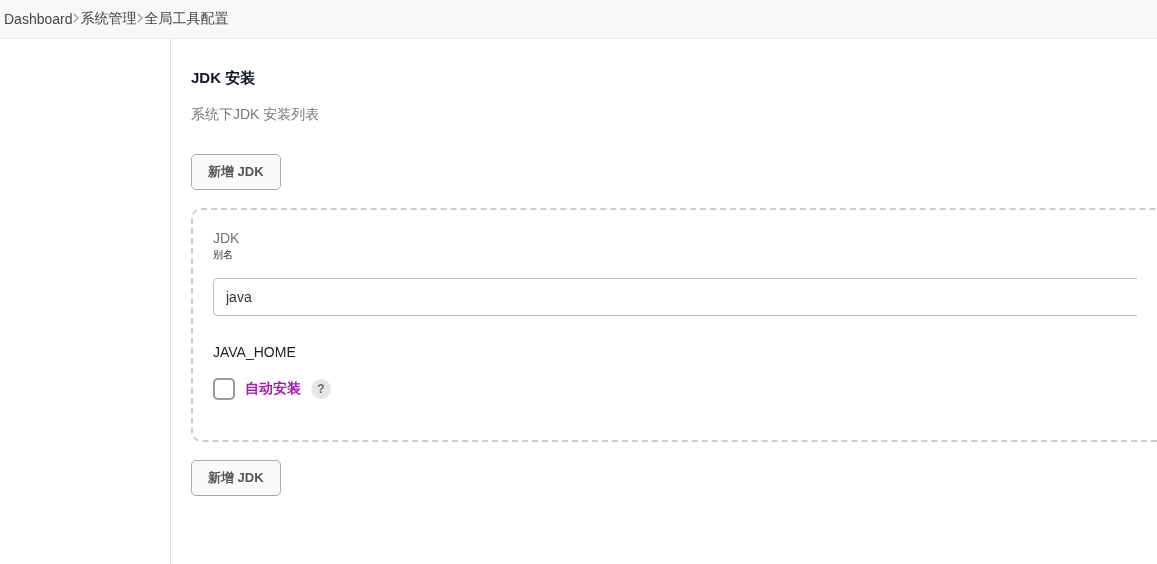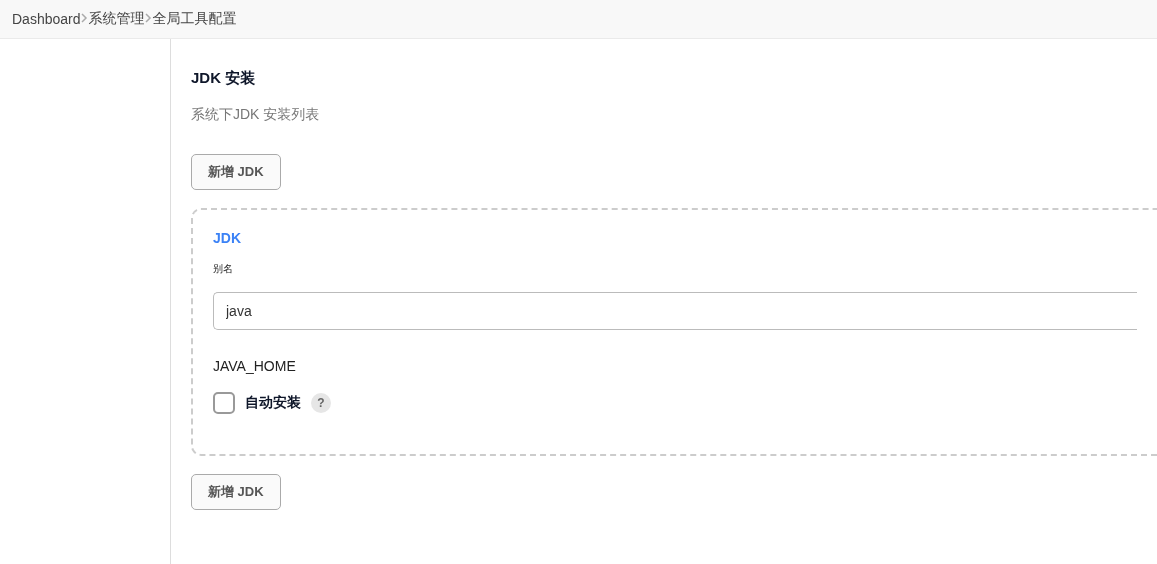--- a/index.html
+++ b/index.html
@@ -9,21 +9,21 @@
     }
     body {
       font-family: -apple-system, BlinkMacSystemFont, "Segoe UI", Helvetica, Arial, sans-serif;
       font-size: 14px;
       color: #333;
       background: #fff;
     }
     .breadcrumb {
       display: flex;
       align-items: center;
-      padding: 10px 12px;
+      padding: 10px 4px;
       background: #f8f8f8;
       border-bottom: 1px solid #eaeaea;
     }
     .breadcrumb-item {
       color: #444;
       font-size: 14px;
       cursor: pointer;
     }
     .breadcrumb-sep {
       color: #aaa;
@@ -62,24 +62,24 @@
     .dashed-box {
       margin-top: 18px;
       border: 2px dashed #ccc;
       border-radius: 10px;
       padding: 20px 20px 40px 20px;
       border-right: none;
       border-top-right-radius: 0;
       border-bottom-right-radius: 0;
     }
     .field-heading {
-      font-weight: 700;
-      font-size: 14px;
-      color: #3b82f6;
-      margin-bottom: 16px;
+      font-weight: 400;
+      font-size: 14px;
+      color: #737373;
+      margin-bottom: 2px;
     }
     .field-subheading {
       font-weight: 400;
       font-size: 10px;
       color: #222;
       margin-bottom: 16px;
     }
     .input-row {
       position: relative;
       margin-bottom: 28px;
@@ -120,21 +120,21 @@
       width: 22px;
       height: 22px;
       border: 2px solid #999;
       border-radius: 5px;
       background: #fff;
       cursor: pointer;
     }
     .checkbox-label {
       font-weight: 600;
       font-size: 14px;
-      color: #0f172a;
+      color: #a21caf;
     }
     .help-icon {
       width: 20px;
       height: 20px;
       border-radius: 50%;
       background: #e6e6e6;
       color: #666;
       display: inline-flex;
       align-items: center;
       justify-content: center;

